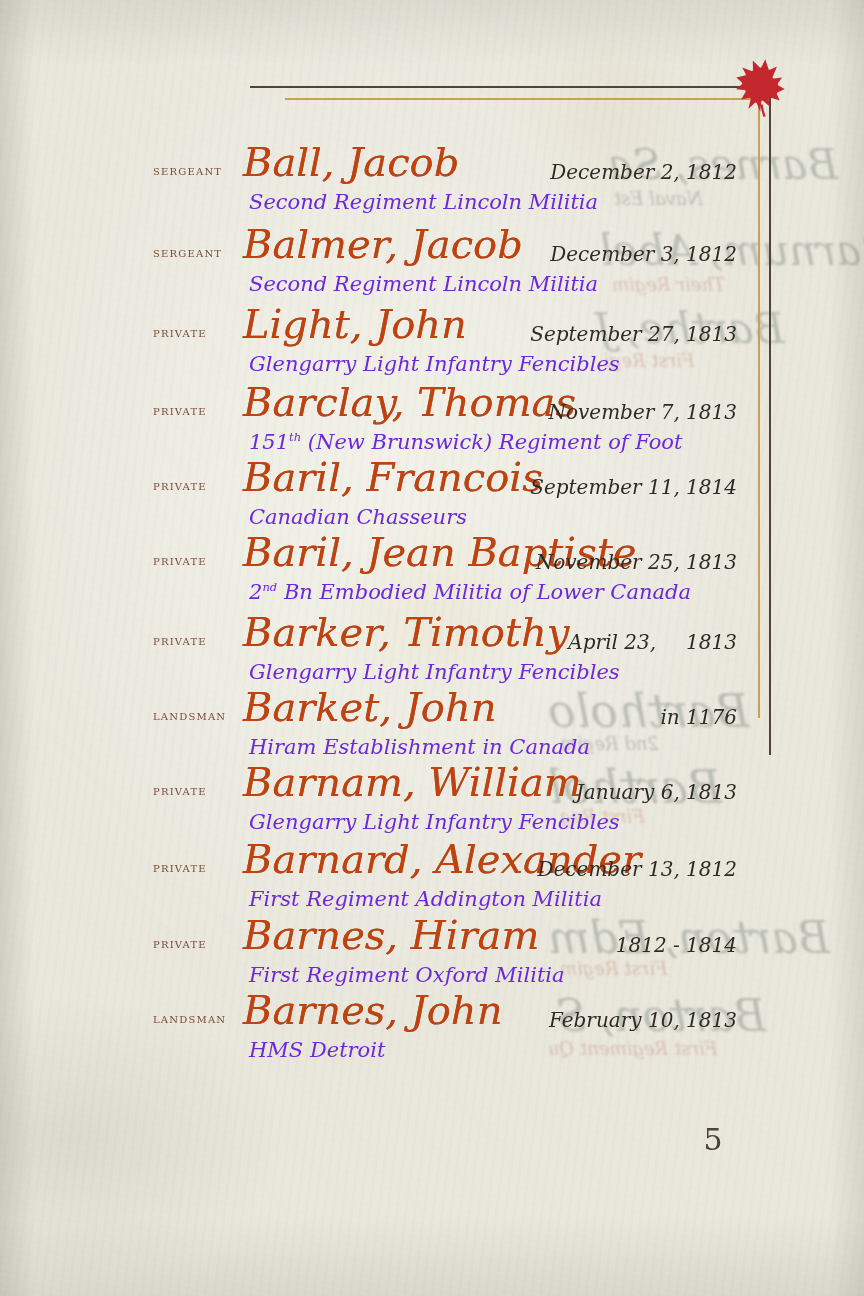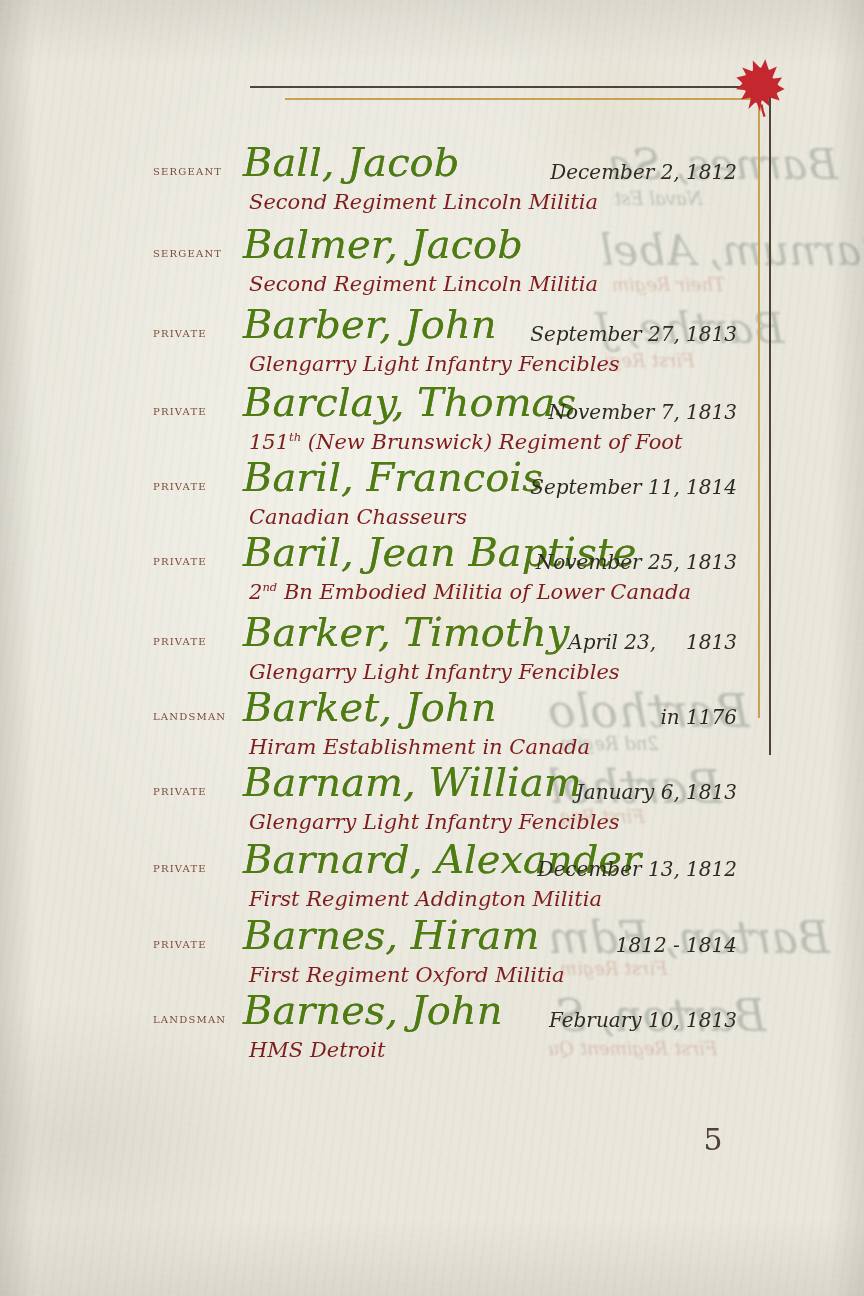--- a/index.html
+++ b/index.html
@@ -40,30 +40,30 @@
   .ghost.red{color:rgba(186,106,92,0.33);}
   
   .row{position:absolute;left:0;width:864px;height:76px;}
   .rank{
     position:absolute;left:153px;top:23px;width:90px;
     font-size:10px;letter-spacing:1.2px;color:#7c4a38;
     text-transform:uppercase;white-space:nowrap;
   }
   .name{
     position:absolute;left:243px;top:-4px;
-    font-size:40px;font-style:italic;color:#4d7c0f;white-space:nowrap;
+    font-size:40px;font-style:italic;color:#c2410c;white-space:nowrap;
     text-shadow:0 0 .4px rgba(30,26,20,.55);
   }
   .date{
     position:absolute;left:470px;width:267px;top:17px;text-align:right;
     font-size:20px;font-style:italic;color:#2e2a24;white-space:nowrap;
   }
   .regiment{
     position:absolute;left:249px;top:47px;
-    font-size:21px;font-style:italic;color:#7f1d1d;white-space:nowrap;
+    font-size:21px;font-style:italic;color:#6d28d9;white-space:nowrap;
   }
   .regiment sup{font-size:.55em;}
   .pagenum{
     position:absolute;left:668px;top:1122px;width:90px;text-align:center;
     font-size:30px;color:#504039;
   }
 </style>
 </head>
 <body>
 
@@ -103,26 +103,27 @@
   <div class="row" style="top: 143px;">
     <span class="rank">SERGEANT</span>
     <span class="name">Ball, Jacob</span>
     <span class="date">December 2, 1812</span>
     <span class="regiment"><span class="reg-base">Second Regiment Lincoln Militia</span><sup class="reg-sup"></sup><span class="reg-rest"></span></span>
   </div>
 
   <div class="row" style="top: 225px;">
     <span class="rank">SERGEANT</span>
     <span class="name">Balmer, Jacob</span>
+    <span class="date">December 3, 1812</span>
     <span class="regiment"><span class="reg-base">Second Regiment Lincoln Militia</span><sup class="reg-sup"></sup><span class="reg-rest"></span></span>
   </div>
 
   <div class="row" style="top: 305px;">
     <span class="rank">PRIVATE</span>
-    <span class="name">Barber, John</span>
+    <span class="name">Light, John</span>
     <span class="date">September 27, 1813</span>
     <span class="regiment"><span class="reg-base">Glengarry Light Infantry Fencibles</span><sup class="reg-sup"></sup><span class="reg-rest"></span></span>
   </div>
 
   <div class="row" style="top: 383px;">
     <span class="rank">PRIVATE</span>
     <span class="name">Barclay, Thomas</span>
     <span class="date">November 7, 1813</span>
     <span class="regiment"><span class="reg-base">151</span><sup class="reg-sup">th</sup><span class="reg-rest"> (New Brunswick) Regiment of Foot</span></span>
   </div>

